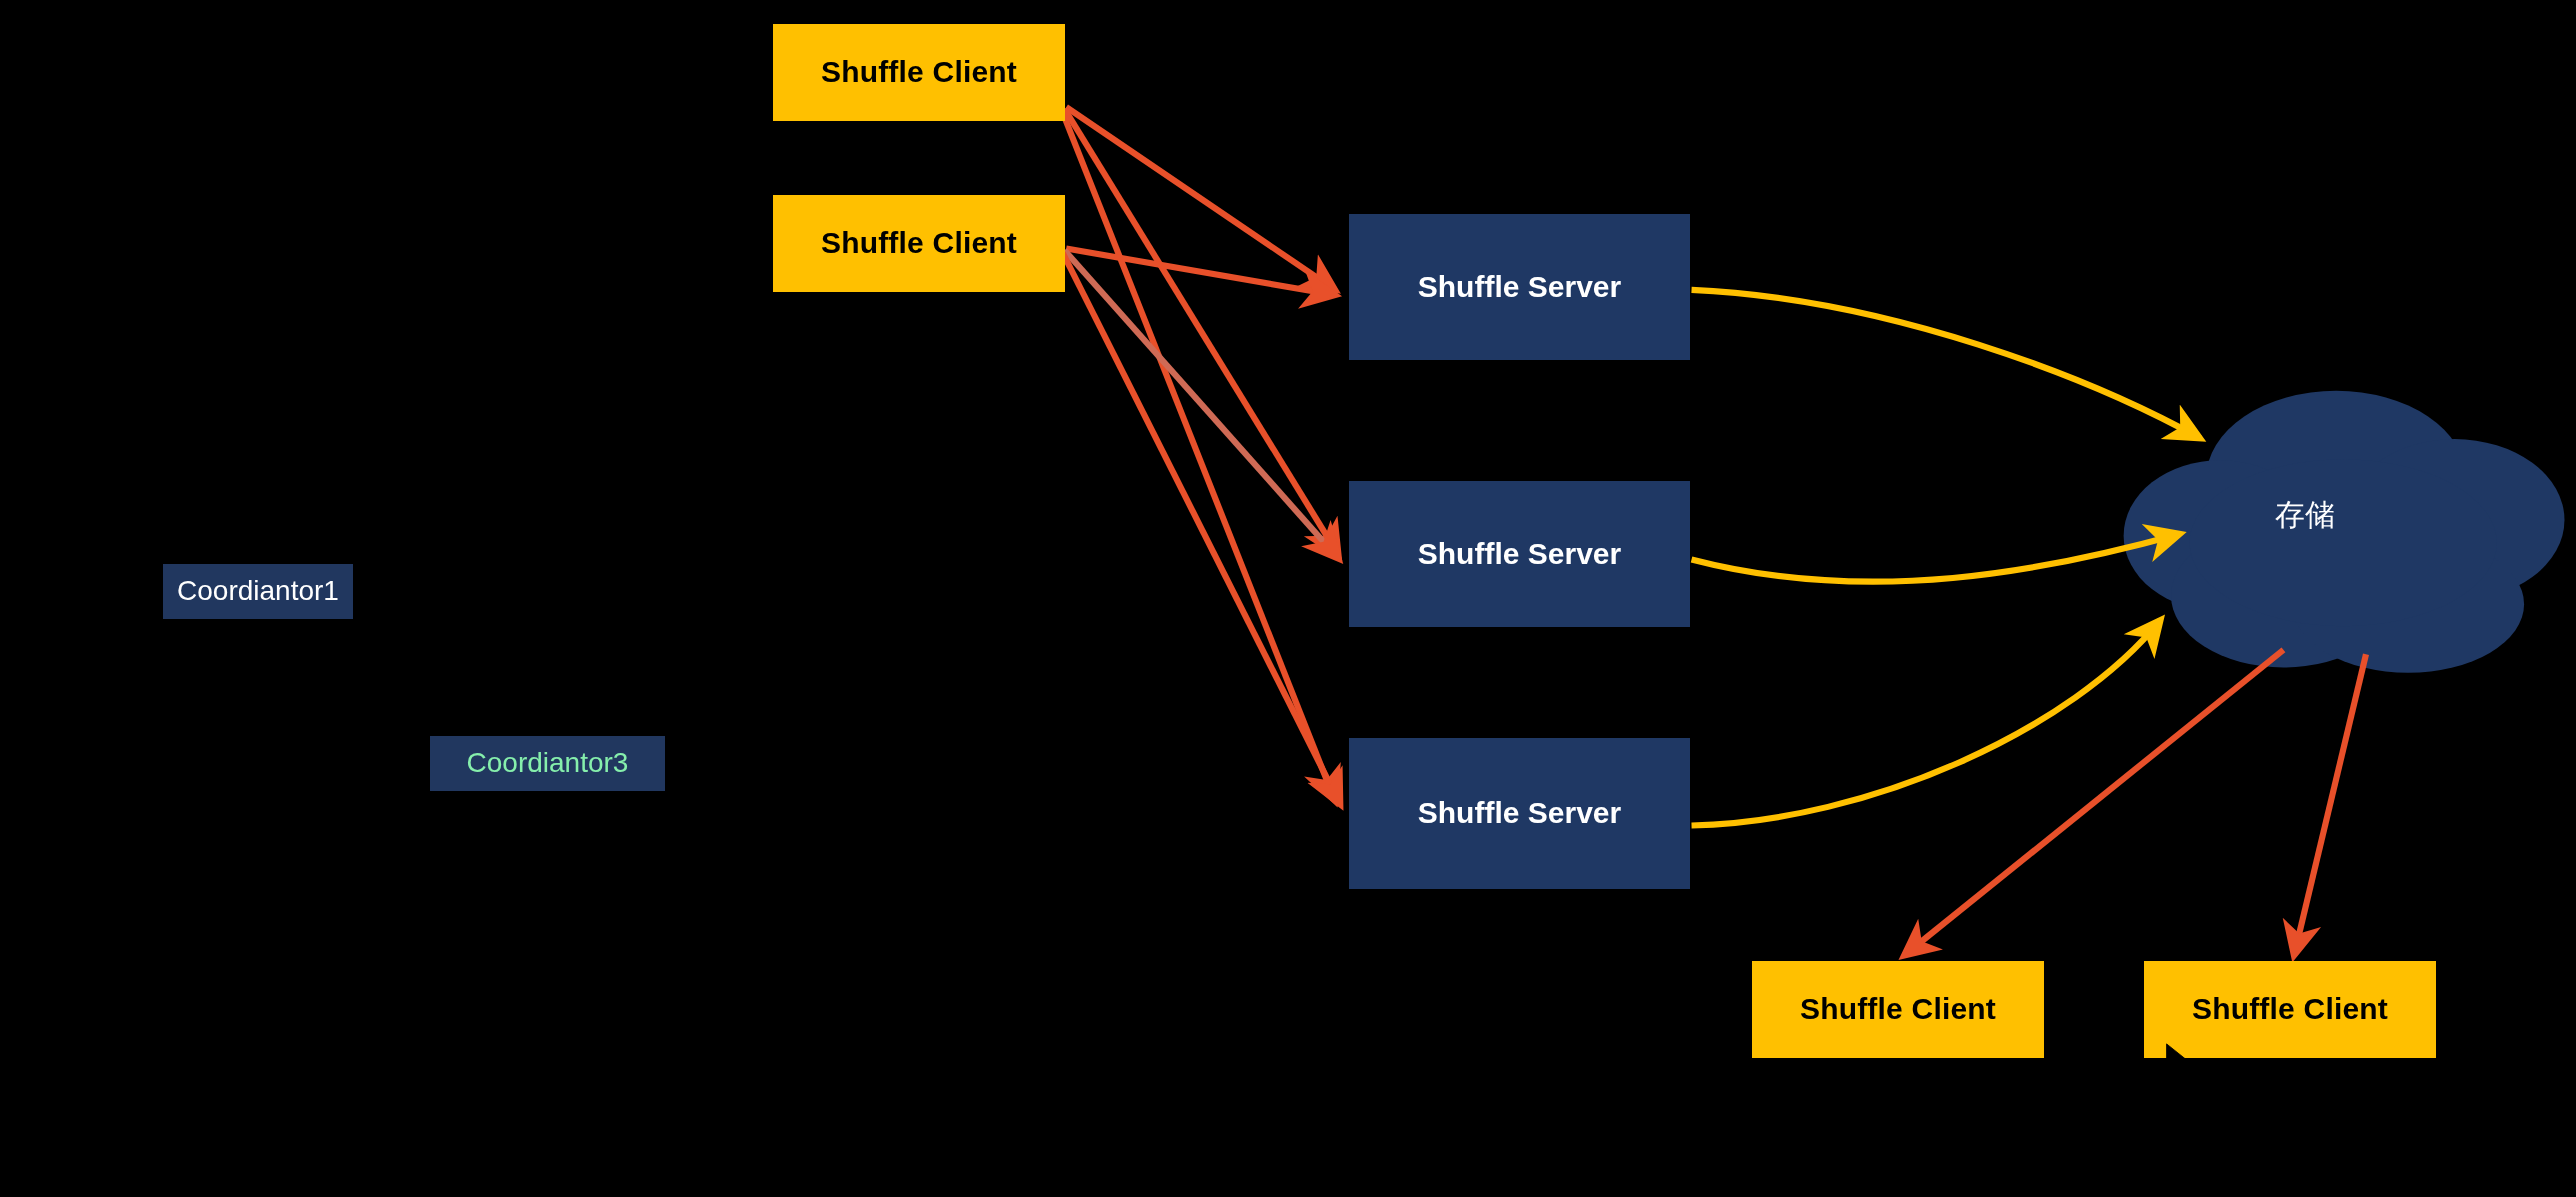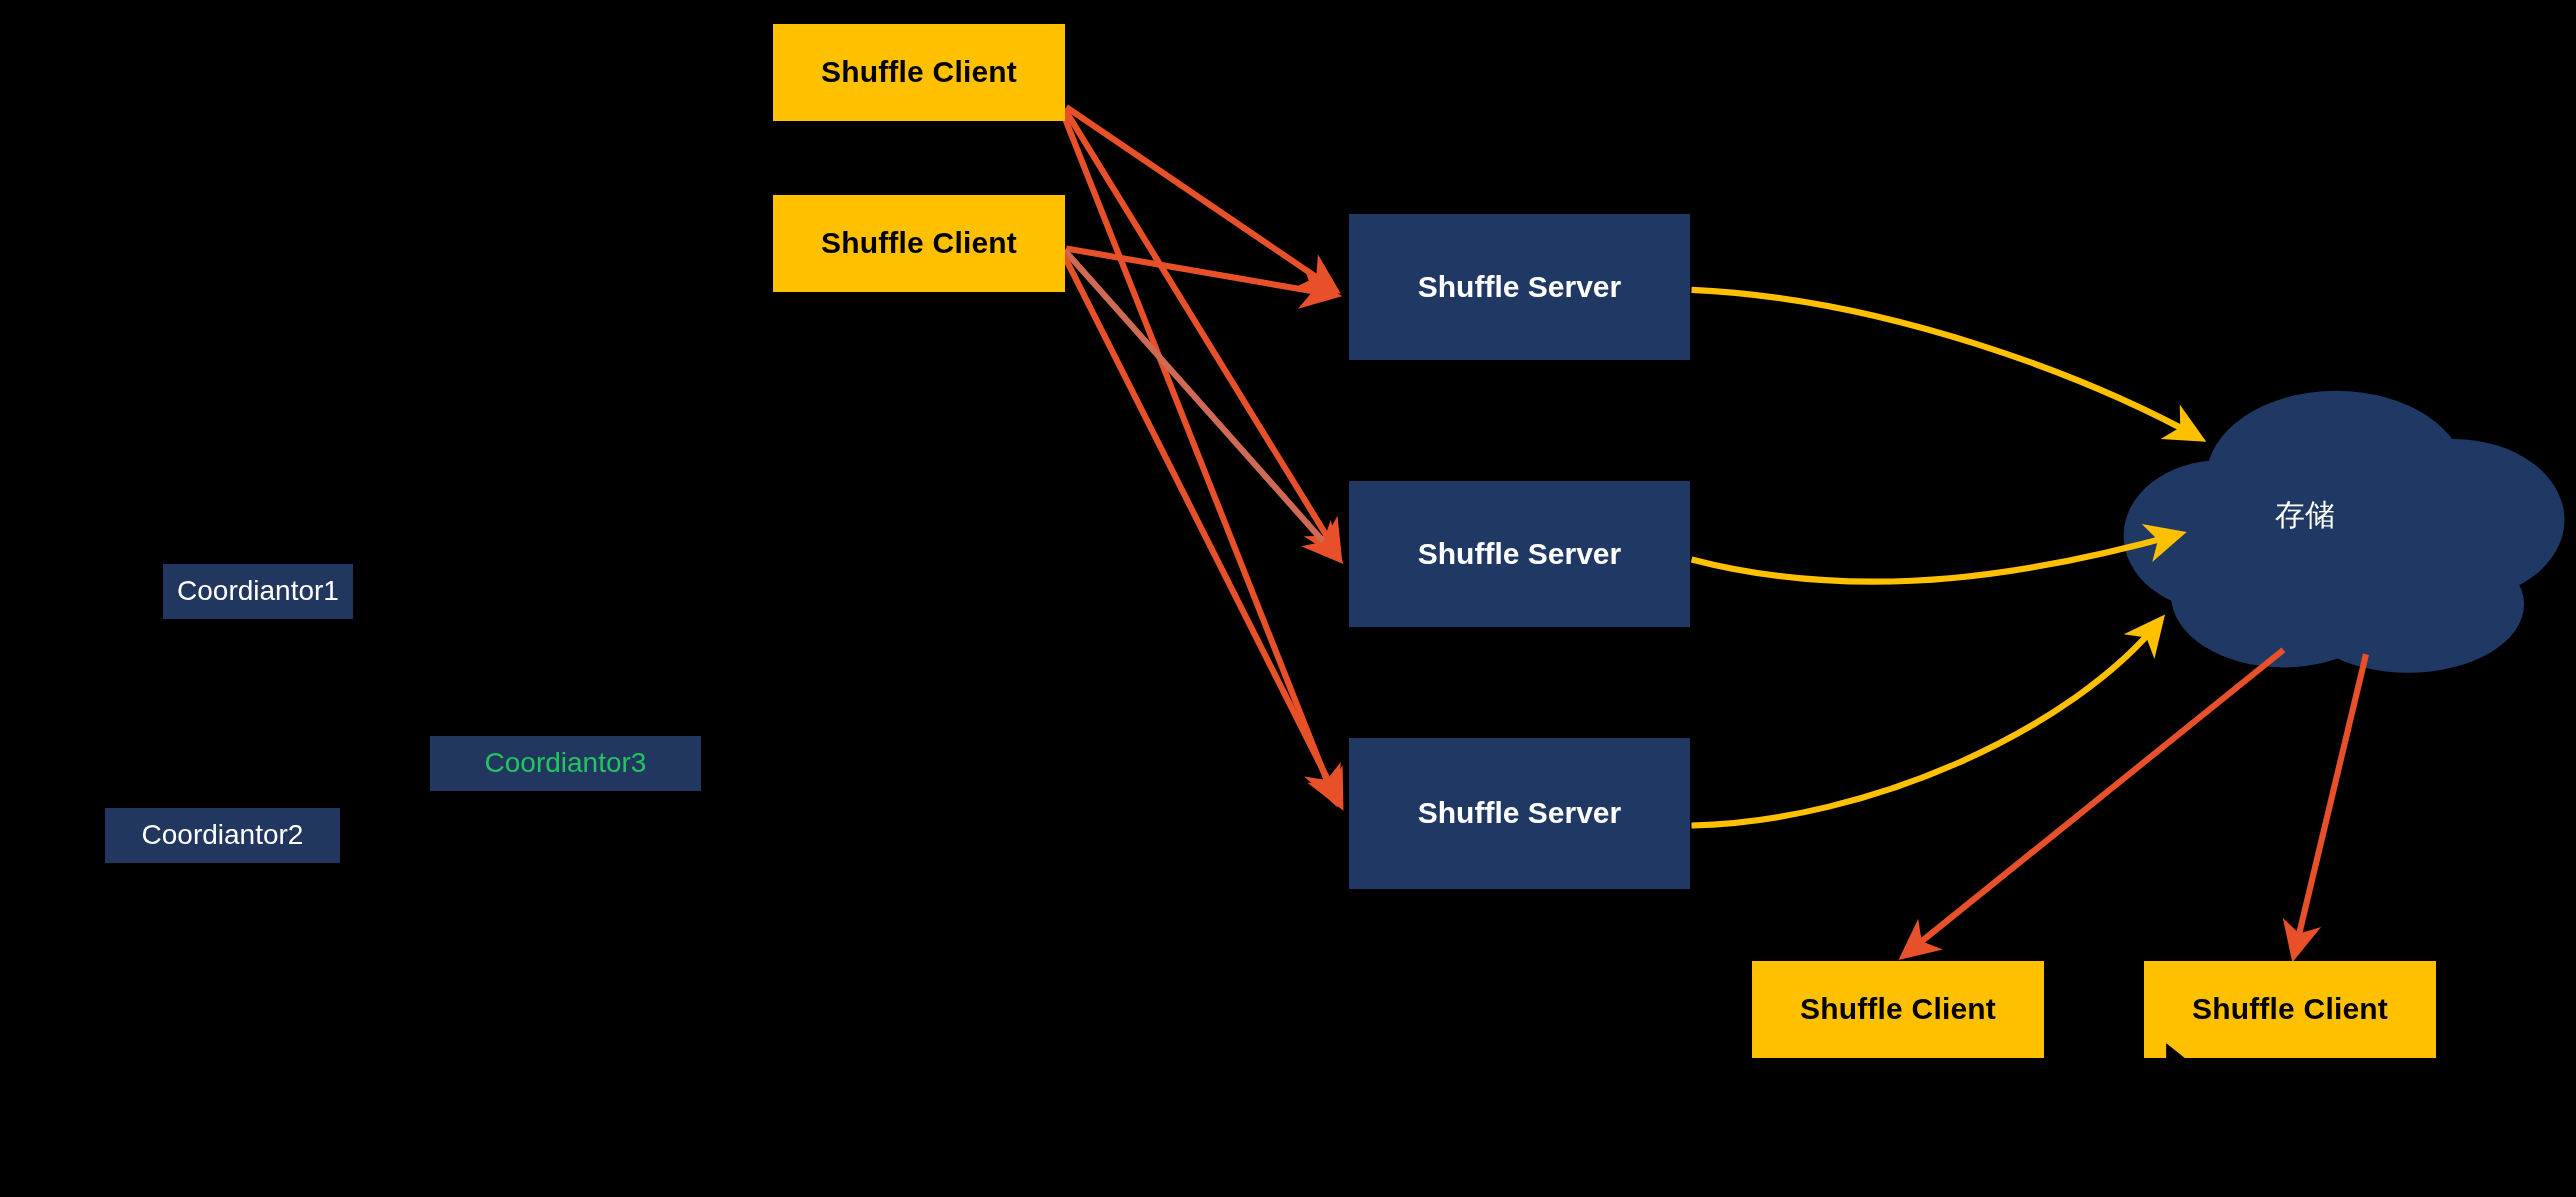--- a/index.html
+++ b/index.html
@@ -133,27 +133,24 @@
   <div class="node server-box" style="left: 1349px; top: 738px; width: 341px; height: 151px; background: rgb(31, 56, 100); color: rgb(255, 255, 255);">
     <span>Shuffle Server</span>
   </div>
 
   <div class="cloud-label" style="left: 2275px; top: 495px; color: rgb(255, 255, 255);">存储</div>
 
   <div class="node coord-box" style="left: 163px; top: 564px; width: 190px; height: 55px; background: rgb(33, 55, 95); color: rgb(255, 255, 255);">
     <span>Coordiantor1</span>
   </div>
 
-  <div class="node coord-box" style="left: 430px; top: 736px; width: 271px; height: 55px; background: rgb(33, 55, 95); color: #22c55e;">
+  <div class="node coord-box" style="left: 430px; top: 736px; width: 235px; height: 55px; background: rgb(33, 55, 95); color: #86efac;">
     <span>Coordiantor3</span>
   </div>
 
-  <div class="node coord-box" style="left: 105px; top: 808px; width: 235px; height: 55px; background: rgb(33, 55, 95); color: rgb(255, 255, 255);">
-    <span>Coordiantor2</span>
-  </div>
 
   <div class="node client-box" style="left: 1752px; top: 961px; width: 292px; height: 97px; background: rgb(255, 192, 0); color: rgb(0, 0, 0);">
     <span>Shuffle Client</span>
   </div>
 
   <div class="node client-box" style="left: 2144px; top: 961px; width: 292px; height: 97px; background: rgb(255, 192, 0); color: rgb(0, 0, 0);">
     <span>Shuffle Client</span>
   </div>
 
   <svg id="cursor" width="40" height="49" viewBox="0 0 46 56" style="left:2164px; top:1042px;">

